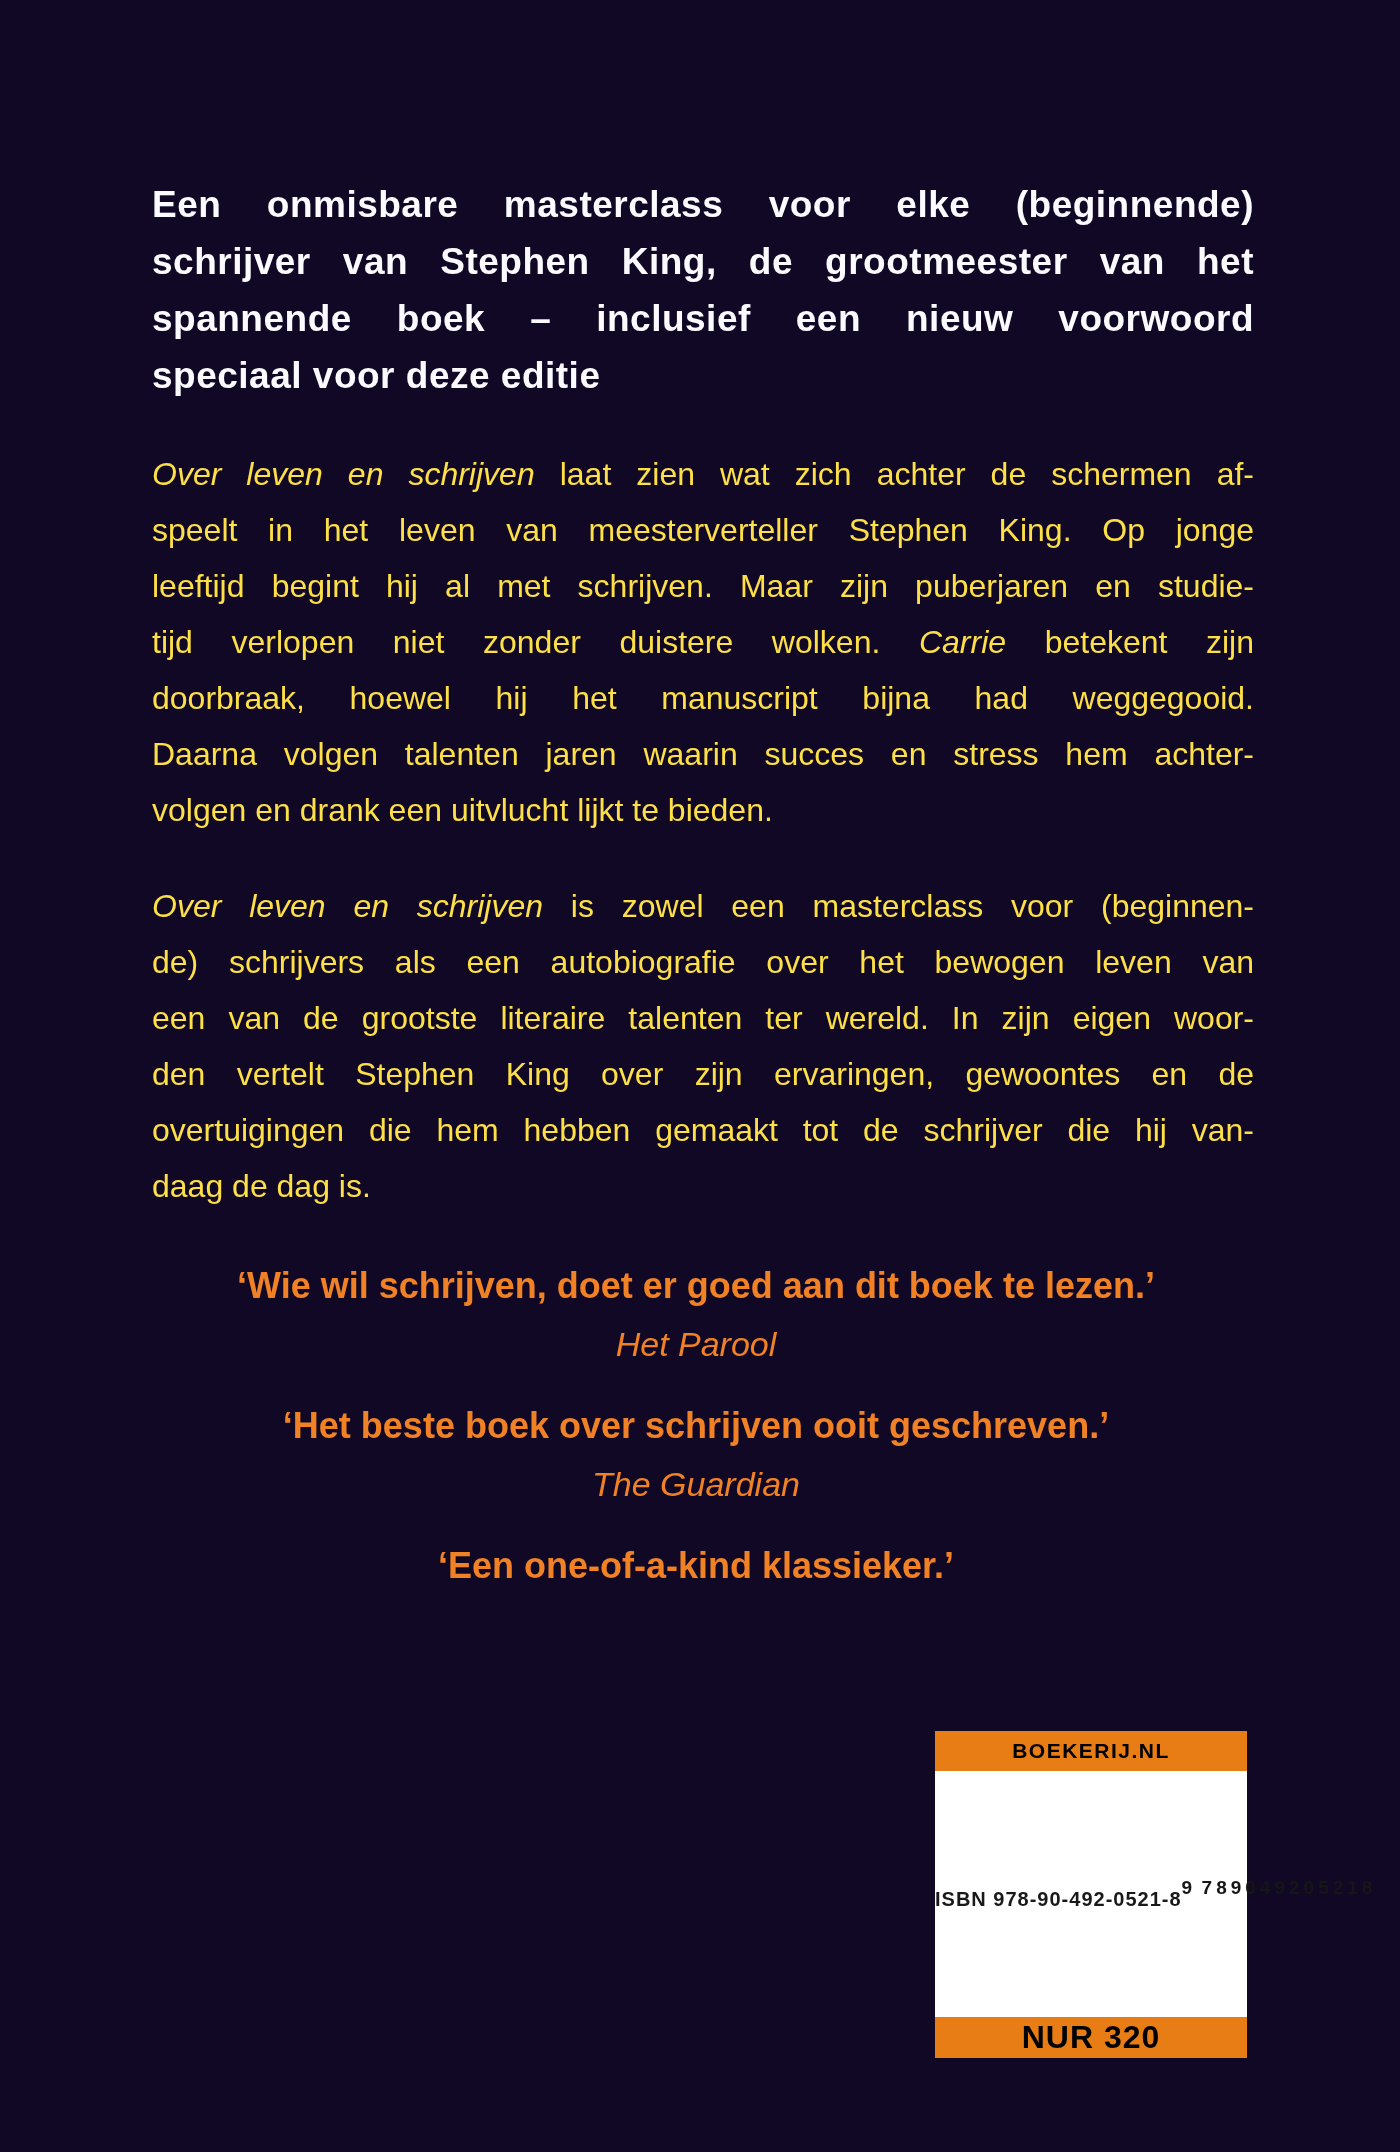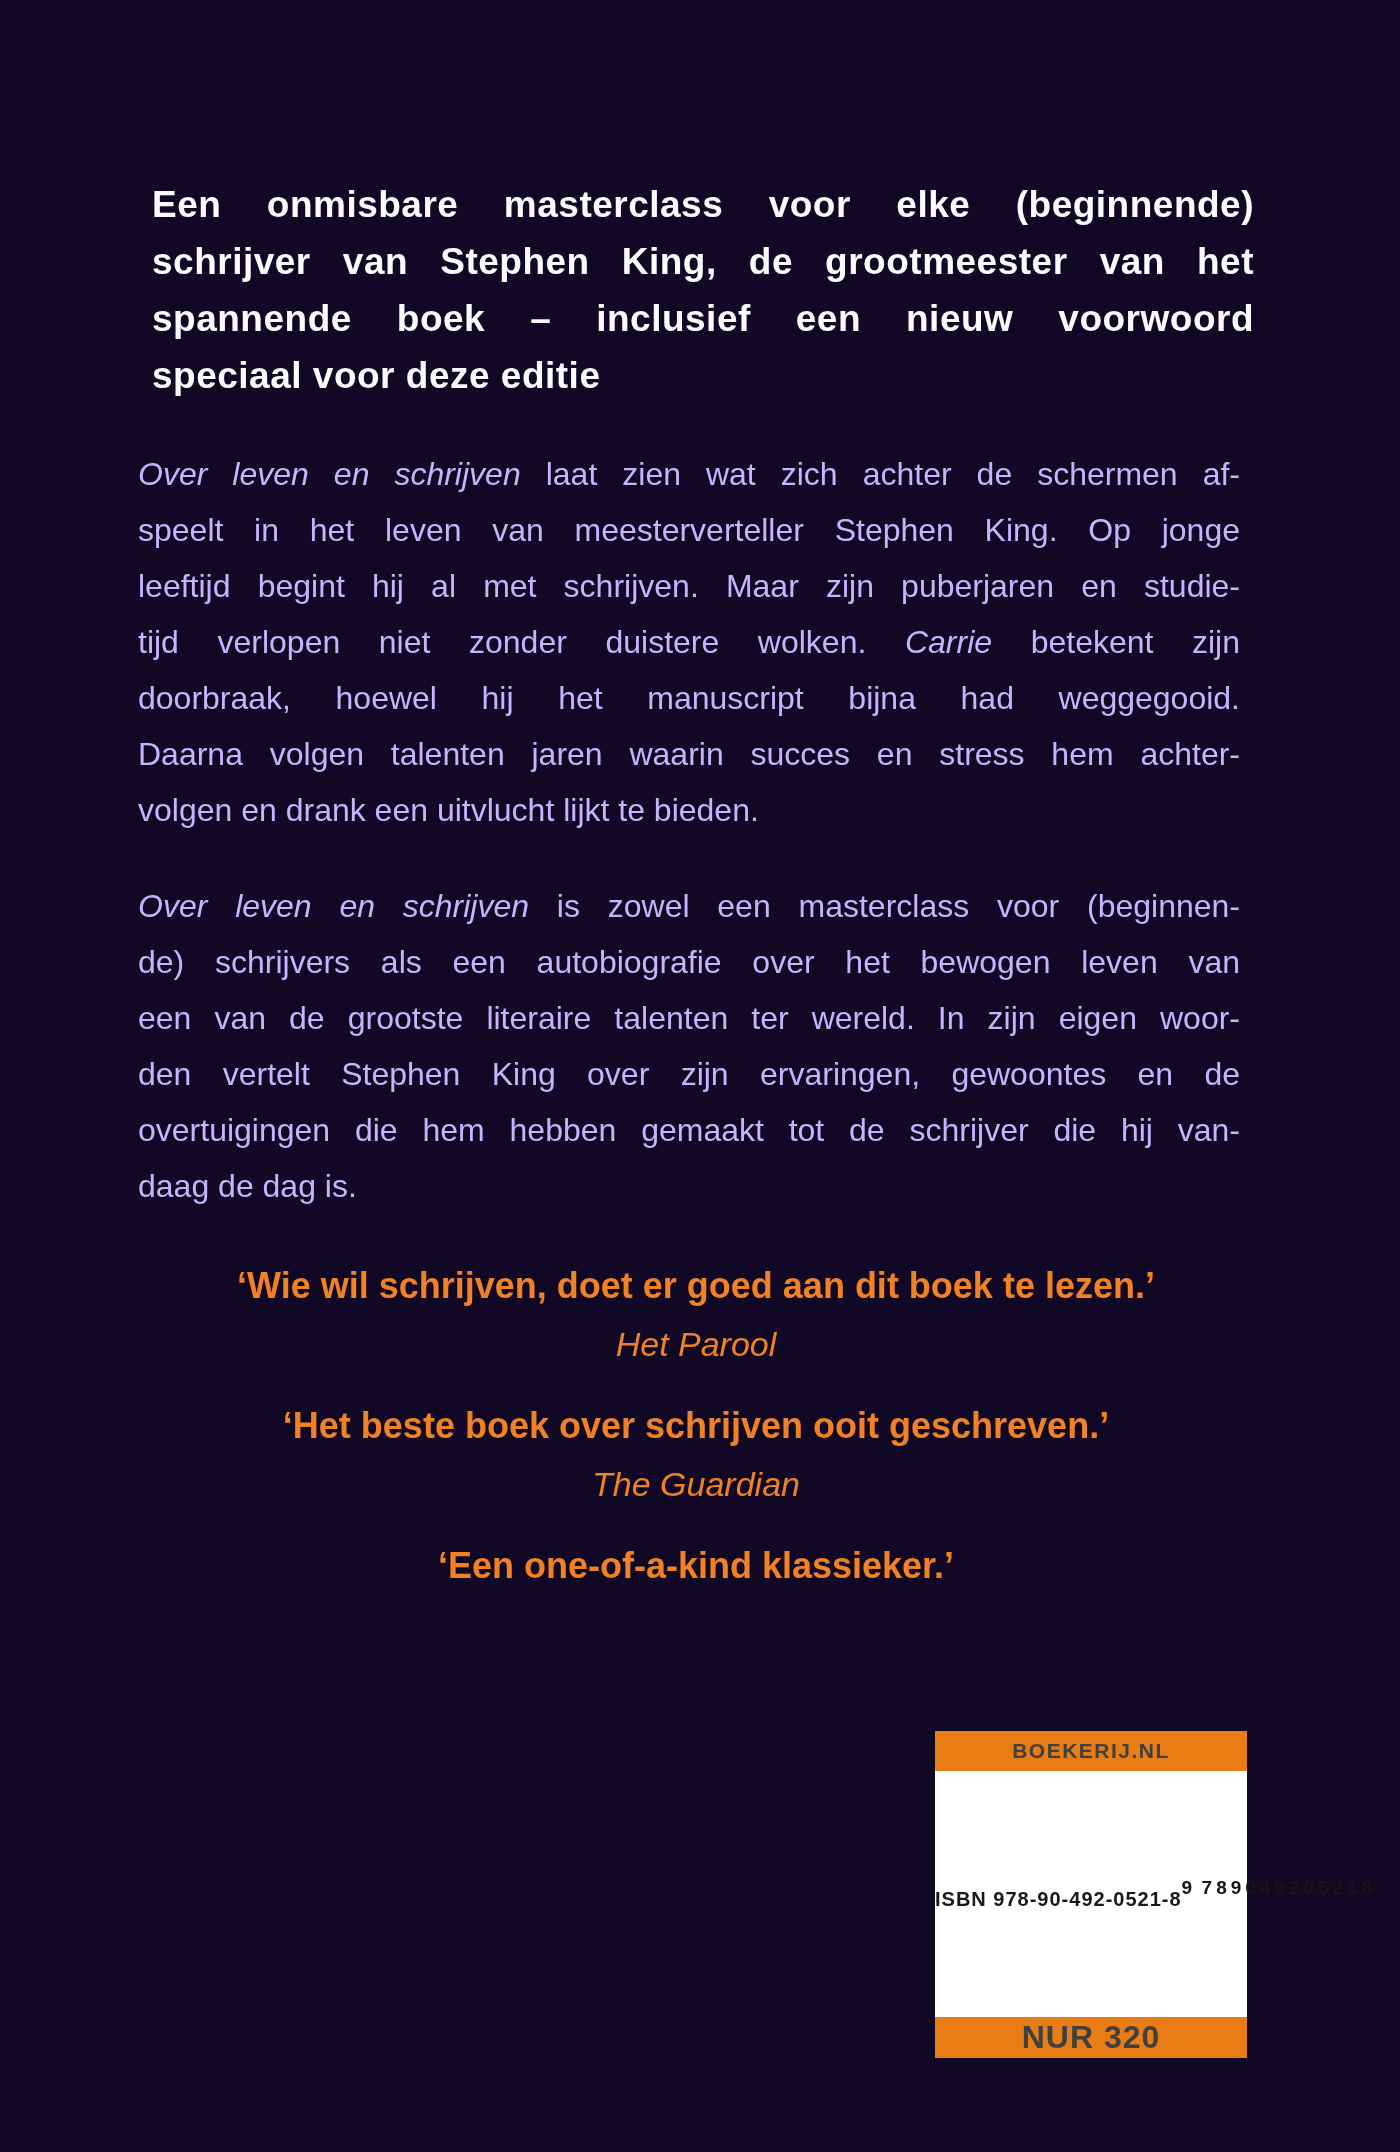--- a/index.html
+++ b/index.html
@@ -24,25 +24,25 @@
     line-height: 57px;
     letter-spacing: 0.5px;
     color: #fbfaff;
   }
   .hline { text-align: justify; text-align-last: justify; }
   .hline.last { text-align-last: left; }
 
   
   .body-para {
     position: absolute;
-    left: 138px;
+    left: 152px;
     width: 1102px;
     font-size: 32px;
     line-height: 56px;
-    color: #c4b5fd;
+    color: #fde047;
   }
   .p1 { top: 446px; }
   .p2 { top: 878px; }
   .bline { text-align: justify; text-align-last: justify; }
   .bline.last { text-align-last: left; }
   em { font-style: italic; }
 
   
   .quote {
     position: absolute;
@@ -59,21 +59,21 @@
 
   
   .barcode-panel {
     position: absolute;
     left: 935px;
     top: 1731px;
     width: 312px;
   }
   .panel-bar {
     background: #e87d16;
-    color: #404040;
+    color: #000000;
     font-weight: bold;
     display: flex;
     align-items: center;
     justify-content: center;
   }
   .panel-bar.header { height: 40px; font-size: 21px; letter-spacing: 1.5px; }
   .panel-bar.footer { height: 41px; font-size: 32px; letter-spacing: 1px; }
   .panel-body {
     background: #ffffff;
     height: 246px;

